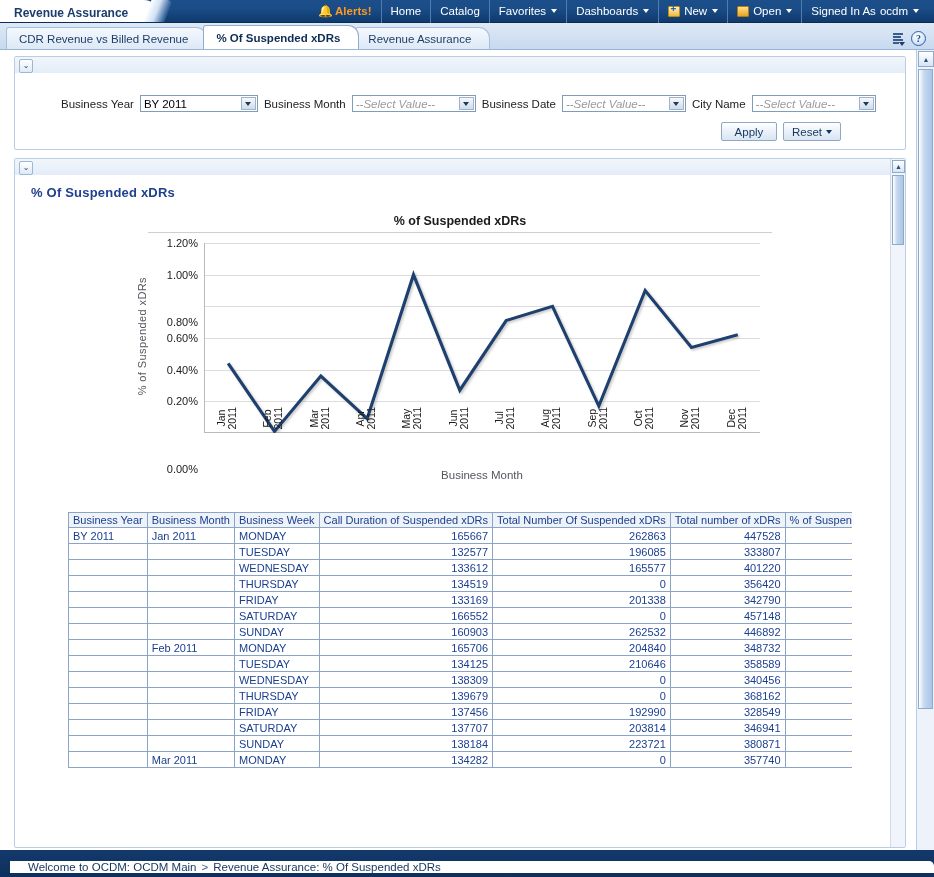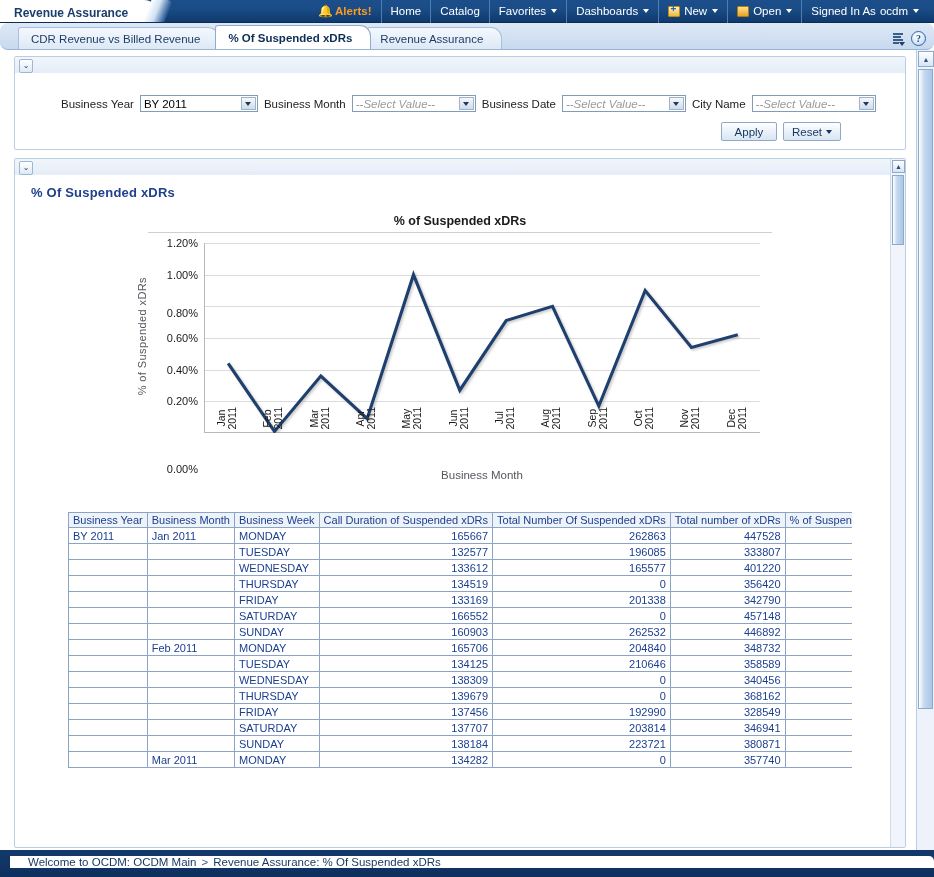--- a/index.html
+++ b/index.html
@@ -81,22 +81,21 @@
   .signed-user { font-weight: normal; margin-left: 4px; }
 
   
   .tabstrip {
     position: relative;
     height: 27px;
     background: linear-gradient(to bottom,#dfe9f6 0%, #c7d9ef 100%);
     border-bottom: 1px solid #9ab4d4;
     display: flex;
     align-items: flex-end;
-    padding-left: 18px;
-    border-radius: 8px;
+    padding-left: 6px;
   }
   .tab {
     position: relative;
     height: 22px;
     padding: 0 18px 0 12px;
     display: flex;
     align-items: center;
     font-size: 11.5px;
     color: #1f3e66;
     background: linear-gradient(to bottom,#f4f8fd,#dde9f7);
@@ -401,21 +400,21 @@
   }
   .inner-vscroll .sb-btn { width:13px;height:13px;}
   .inner-vscroll .sb-thumb{ top:16px; height:70px;}
 
   
   .statusbar {
     position: absolute;
     left: 0; bottom: 0;
     width: 934px; height: 27px;
     background: linear-gradient(to bottom,#13396c 0%, #0e2f5c 100%);
-    display: flex; align-items: center;
+    display: flex; align-items: flex-end;
   }
   .status-inner {
     margin: 0 0 4px 10px;
     flex: 1;
     background: #ffffff;
     border-top-right-radius: 5px;
     display: flex;
     align-items: center;
     padding-left: 18px;
     font-size: 11.5px;
@@ -551,21 +550,21 @@
       <div class="report-title">% Of Suspended xDRs</div>
 
       <div class="chart-area">
         <div class="chart-title">% of Suspended xDRs</div>
         <div class="chart-title-rule"></div>
         <div class="plot-wrap">
           <div class="ylabel">% of Suspended xDRs</div>
           <div class="yticks" id="yticks">
               <div class="ytick" style="top: 0px;">1.20%</div>
               <div class="ytick" style="top: 31.6667px;">1.00%</div>
-              <div class="ytick" style="top: 70px; margin-left: 28px;">0.80%</div>
+              <div class="ytick" style="top: 79px; margin-left: 28px;">0.80%</div>
               <div class="ytick" style="top: 95px;">0.60%</div>
               <div class="ytick" style="top: 126.667px;">0.40%</div>
               <div class="ytick" style="top: 158.333px;">0.20%</div>
               <div class="ytick" style="top: 190px; margin-top: 36px;">0.00%</div>
             </div>
           <div class="plot" id="plot">
               <div class="gridline" style="top: 0px;"></div>
               <div class="gridline" style="top: 31.6667px;"></div>
               <div class="gridline" style="top: 63.3333px;"></div>
               <div class="gridline" style="top: 95px;"></div>

